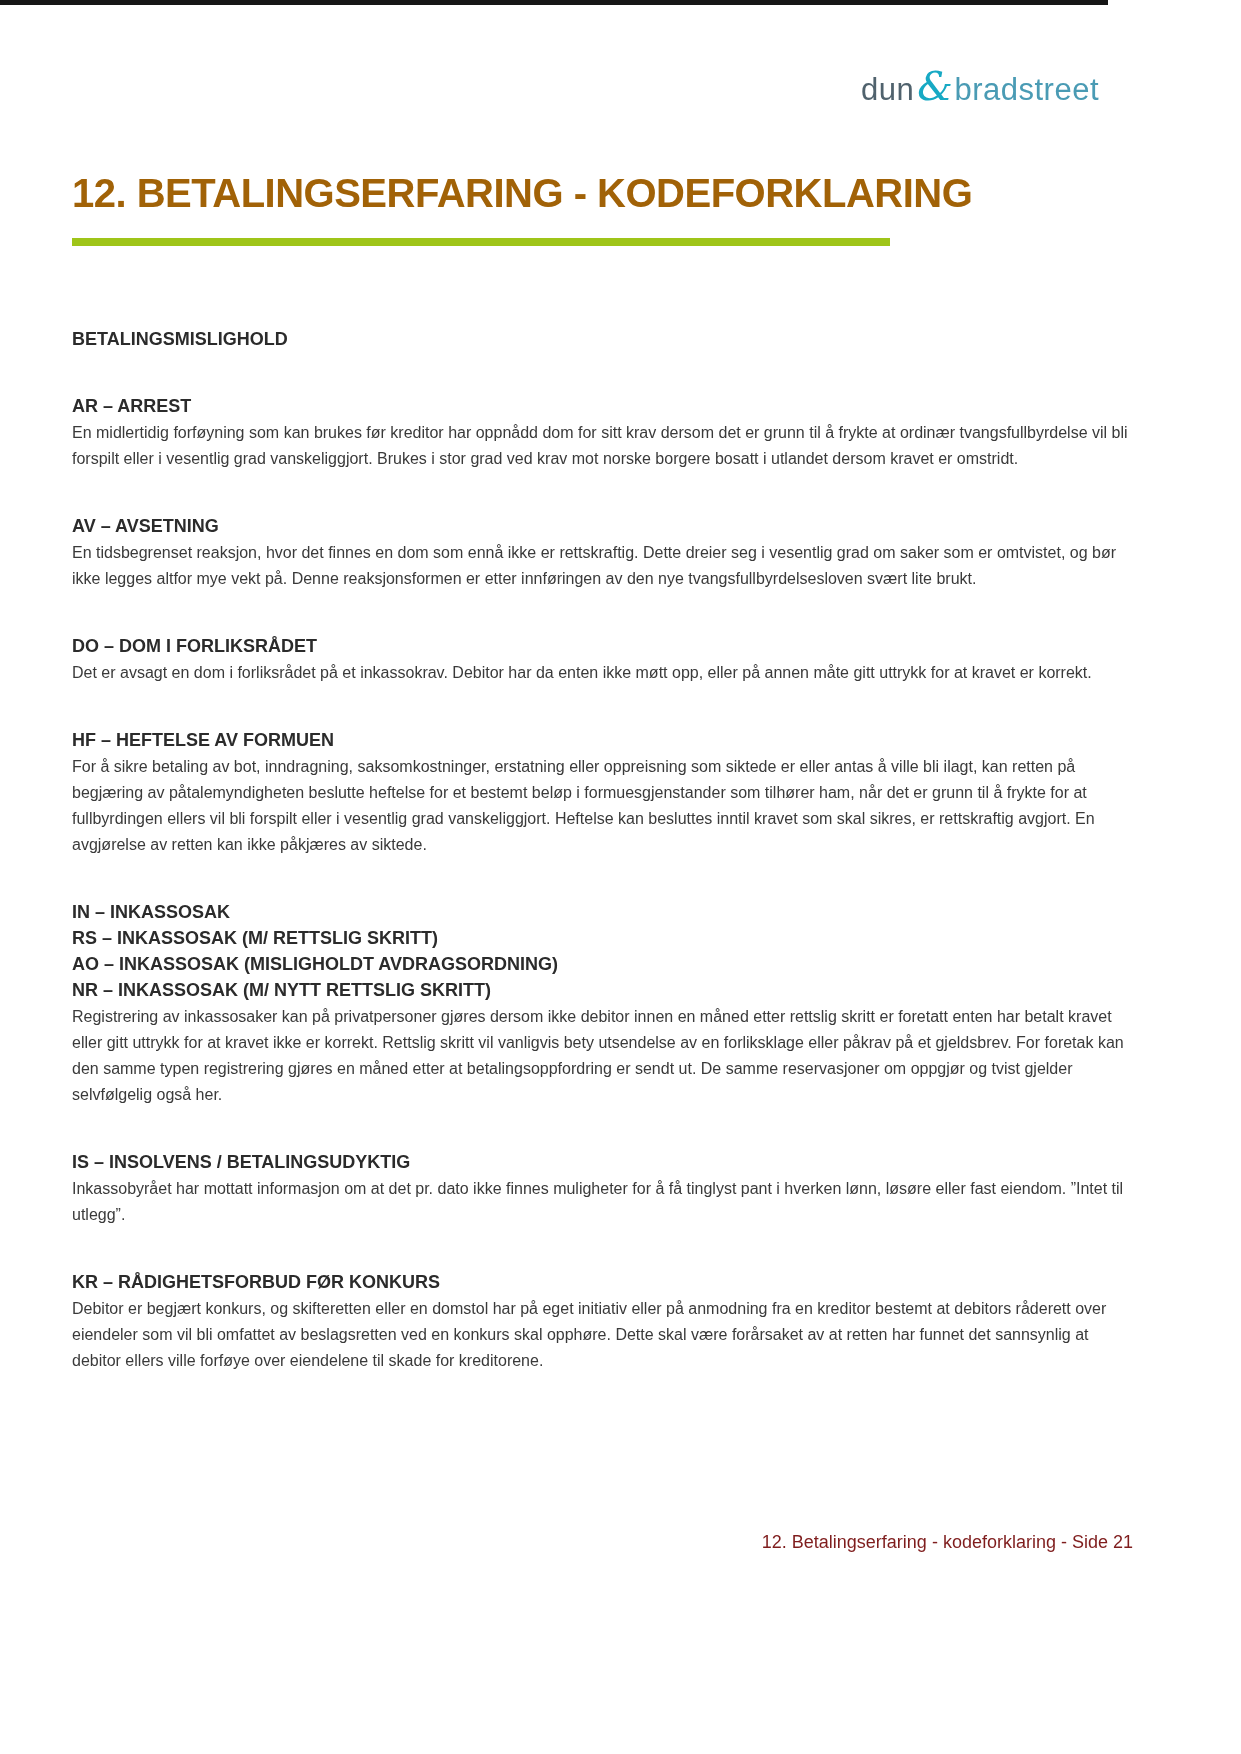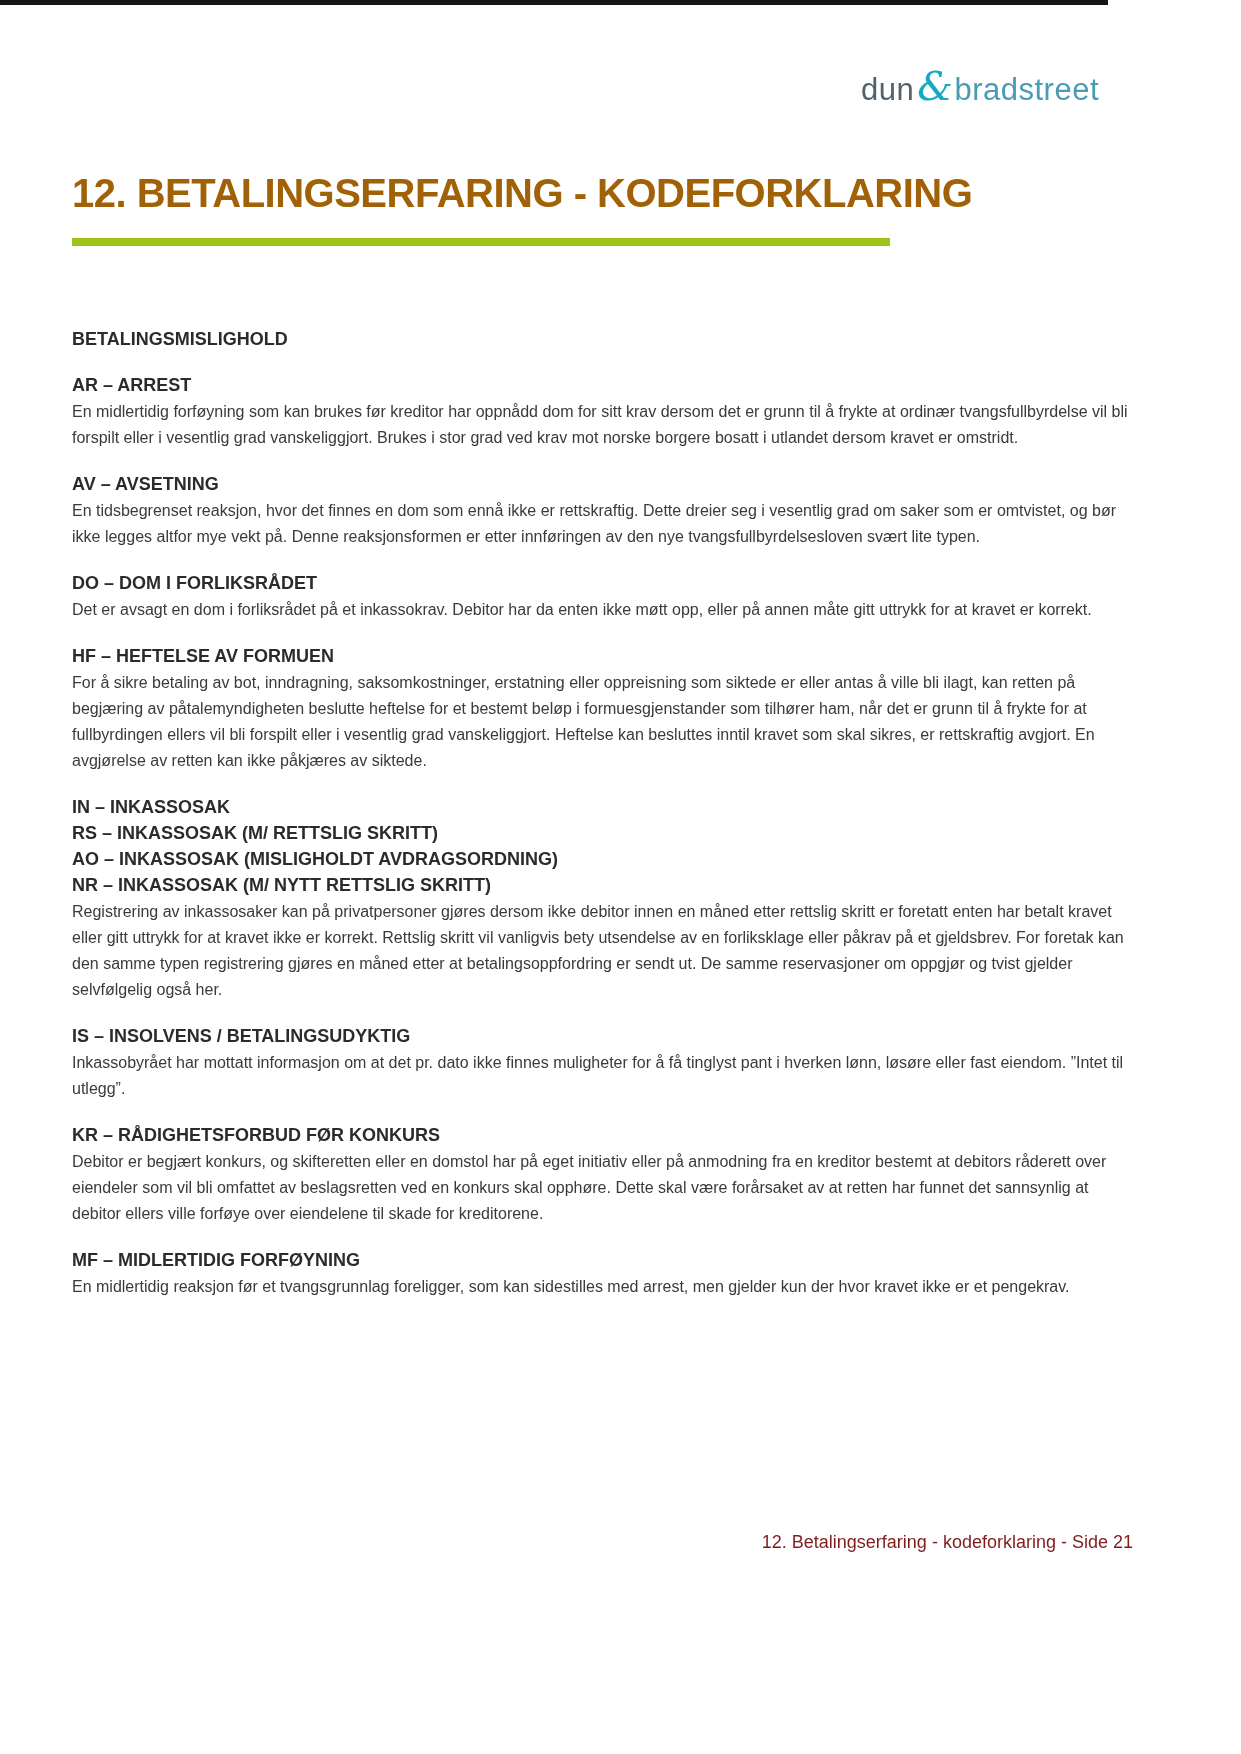--- a/index.html
+++ b/index.html
@@ -59,21 +59,21 @@
     height: 8px;
     background: #9fc519;
   }
   .section-heading {
     margin: 80px 0 0 0;
     font-size: 18px;
     line-height: 26px;
     font-weight: 700;
     color: #2b2b2b;
   }
-  .entry { margin-top: 20px; }
+  .entry { margin-top: 41px; }
   .entry .code {
     margin: 0;
     font-size: 18px;
     line-height: 26px;
     font-weight: 700;
     color: #2b2b2b;
   }
   .entry .body {
     margin: 1px 0 0 0;
     font-size: 16px;
@@ -109,21 +109,21 @@
 
     <h2 class="section-heading">BETALINGSMISLIGHOLD</h2>
 
     <section class="entry">
       <h3 class="code">AR – ARREST</h3>
       <p class="body">En midlertidig forføyning som kan brukes før kreditor har oppnådd dom for sitt krav dersom det er grunn til å frykte at ordinær tvangsfullbyrdelse vil bli forspilt eller i vesentlig grad vanskeliggjort. Brukes i stor grad ved krav mot norske borgere bosatt i utlandet dersom kravet er omstridt.</p>
     </section>
 
     <section class="entry">
       <h3 class="code">AV – AVSETNING</h3>
-      <p class="body">En tidsbegrenset reaksjon, hvor det finnes en dom som ennå ikke er rettskraftig. Dette dreier seg i vesentlig grad om saker som er omtvistet, og bør ikke legges altfor mye vekt på. Denne reaksjonsformen er etter innføringen av den nye tvangsfullbyrdelsesloven svært lite typen.</p>
+      <p class="body">En tidsbegrenset reaksjon, hvor det finnes en dom som ennå ikke er rettskraftig. Dette dreier seg i vesentlig grad om saker som er omtvistet, og bør ikke legges altfor mye vekt på. Denne reaksjonsformen er etter innføringen av den nye tvangsfullbyrdelsesloven svært lite brukt.</p>
     </section>
 
     <section class="entry">
       <h3 class="code">DO – DOM I FORLIKSRÅDET</h3>
       <p class="body">Det er avsagt en dom i forliksrådet på et inkassokrav. Debitor har da enten ikke møtt opp, eller på annen måte gitt uttrykk for at kravet er korrekt.</p>
     </section>
 
     <section class="entry">
       <h3 class="code">HF – HEFTELSE AV FORMUEN</h3>
       <p class="body">For å sikre betaling av bot, inndragning, saksomkostninger, erstatning eller oppreisning som siktede er eller antas å ville bli ilagt, kan retten på begjæring av påtalemyndigheten beslutte heftelse for et bestemt beløp i formuesgjenstander som tilhører ham, når det er grunn til å frykte for at fullbyrdingen ellers vil bli forspilt eller i vesentlig grad vanskeliggjort. Heftelse kan besluttes inntil kravet som skal sikres, er rettskraftig avgjort. En avgjørelse av retten kan ikke påkjæres av siktede.</p>
@@ -140,22 +140,18 @@
     <section class="entry">
       <h3 class="code">IS – INSOLVENS / BETALINGSUDYKTIG</h3>
       <p class="body">Inkassobyrået har mottatt informasjon om at det pr. dato ikke finnes muligheter for å få tinglyst pant i hverken lønn, løsøre eller fast eiendom. ”Intet til utlegg”.</p>
     </section>
 
     <section class="entry">
       <h3 class="code">KR – RÅDIGHETSFORBUD FØR KONKURS</h3>
       <p class="body">Debitor er begjært konkurs, og skifteretten eller en domstol har på eget initiativ eller på anmodning fra en kreditor bestemt at debitors råderett over eiendeler som vil bli omfattet av beslagsretten ved en konkurs skal opphøre. Dette skal være forårsaket av at retten har funnet det sannsynlig at debitor ellers ville forføye over eiendelene til skade for kreditorene.</p>
     </section>
 
-    <section class="entry">
-      <h3 class="code">MF – MIDLERTIDIG FORFØYNING</h3>
-      <p class="body">En midlertidig reaksjon før et tvangsgrunnlag foreligger, som kan sidestilles med arrest, men gjelder kun der hvor kravet ikke er et pengekrav.</p>
-    </section>
 
   </div>
 
   <div class="page-footer">12. Betalingserfaring - kodeforklaring - Side 21</div>
 
 </div>
 
 </body></html>

